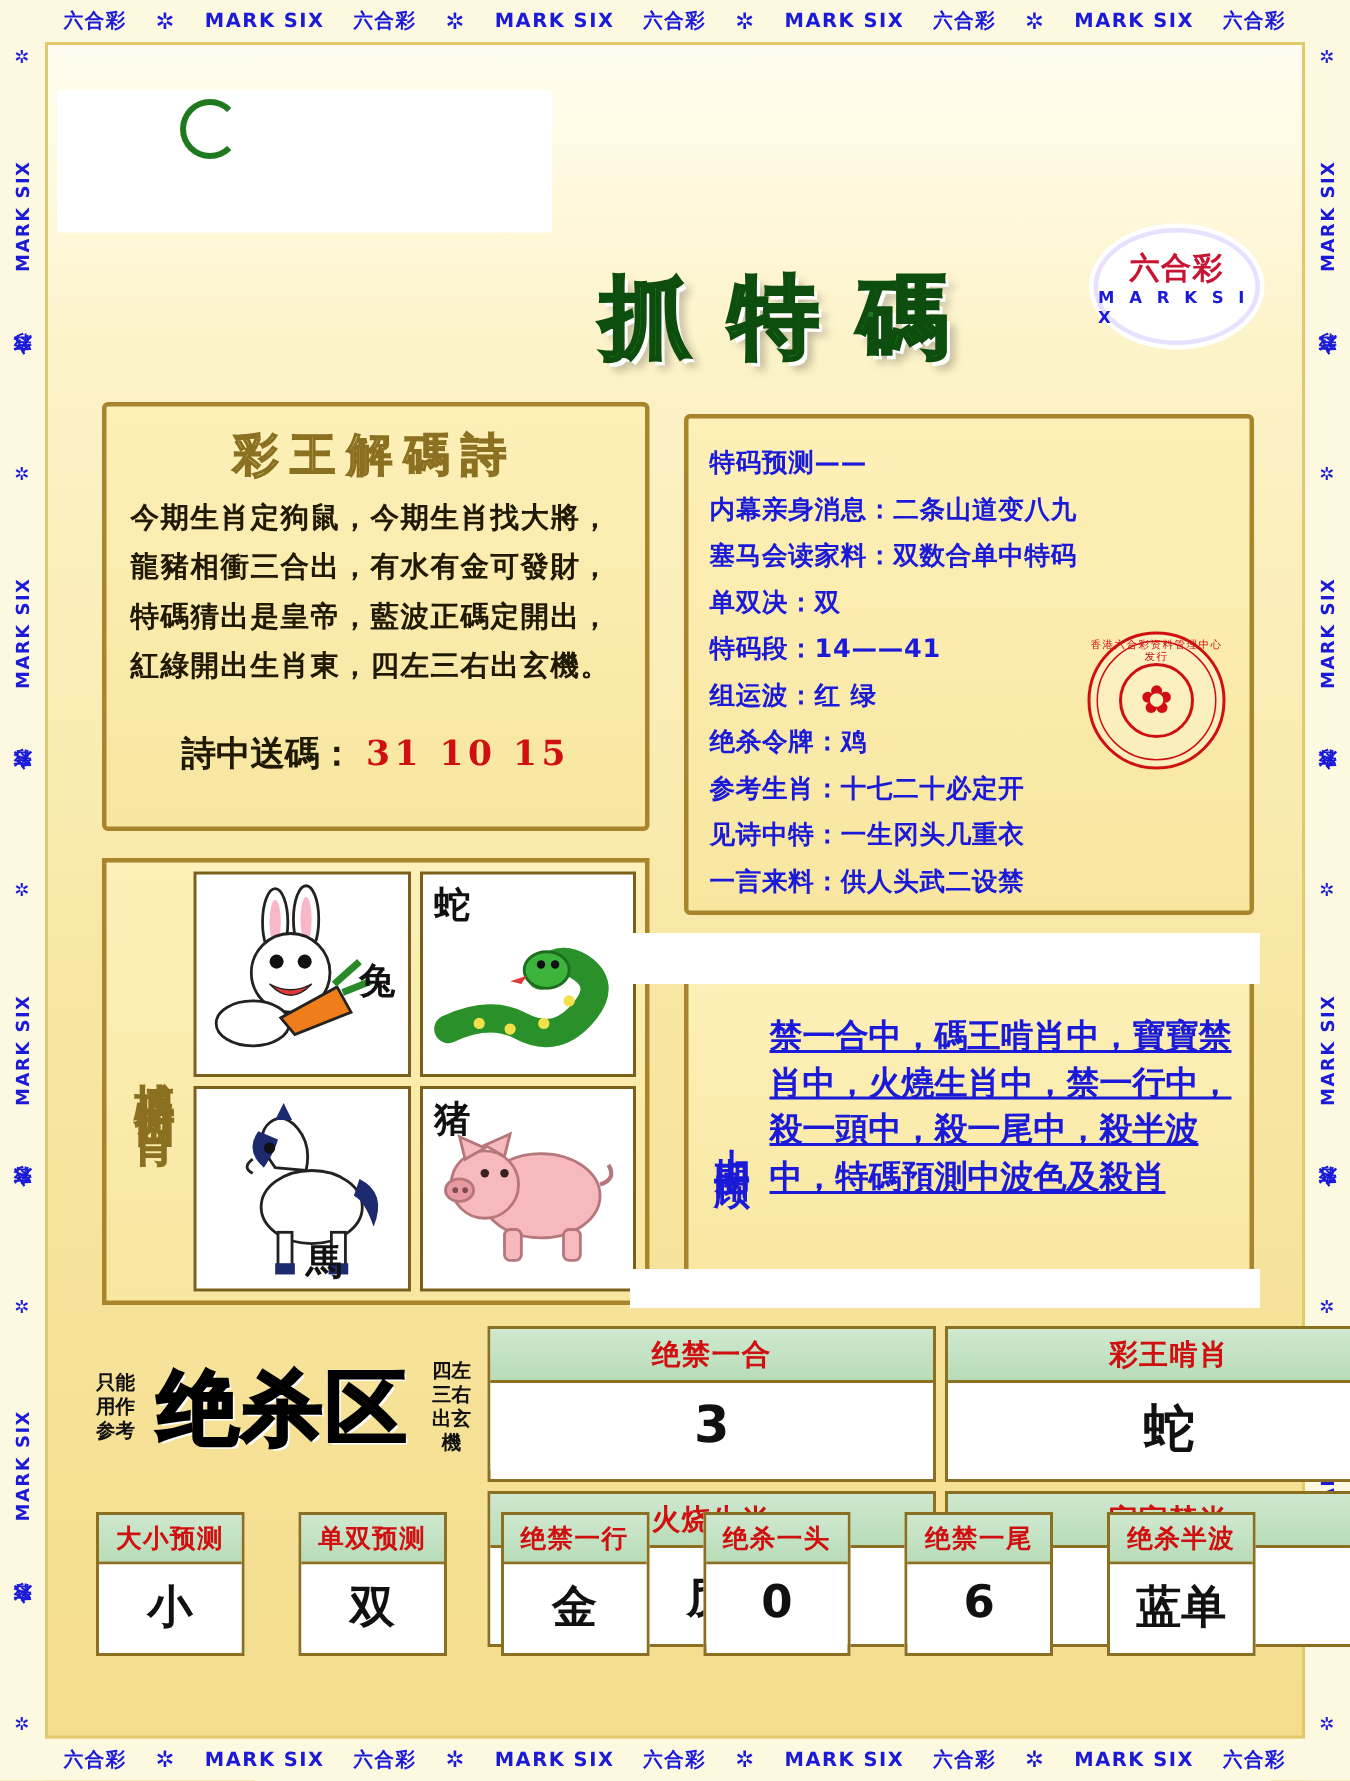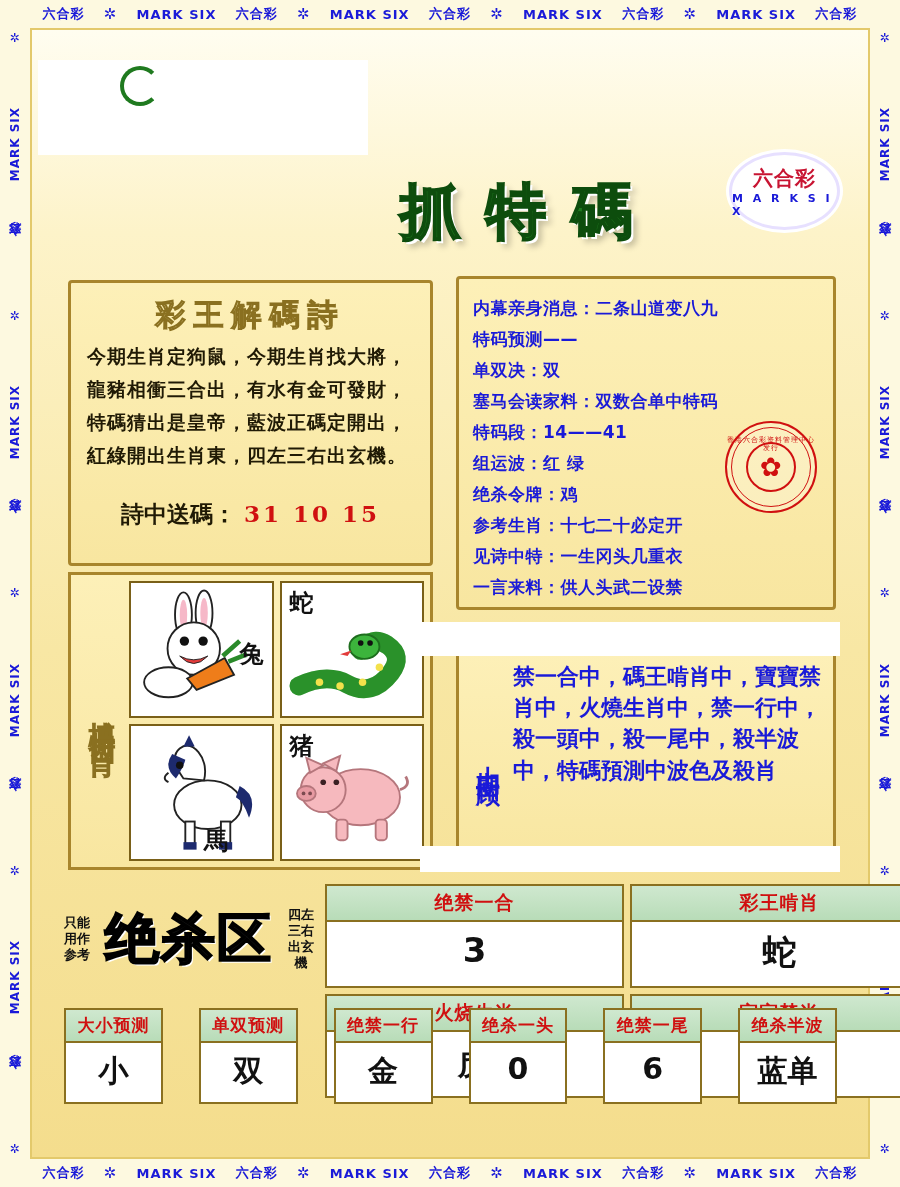--- a/index.html
+++ b/index.html
@@ -72,21 +72,21 @@
     letter-spacing:26px;
     font-family:"DejaVu Sans",sans-serif;
   }
   .green-swirl{
     position:absolute;left:120px;top:66px;width:32px;height:32px;
     border:4px solid #1f7a1f;border-radius:50%;
     border-right-color:transparent;
   }
   
   .poem-box{
-    position:absolute;left:68px;top:280px;width:365px;height:286px;
+    position:absolute;left:68px;top:268px;width:365px;height:286px;
     border:3px solid #a8852c;border-radius:4px;
     background:linear-gradient(180deg,#fdf0b8,#f8e6a0);
     box-sizing:border-box;padding:8px 10px;
   }
   .poem-title{
     font-size:30px;color:#fdf0b8;
     -webkit-text-stroke:1px #8a7020;
     letter-spacing:8px;text-align:center;font-weight:bold;
     margin:4px 0 8px 0;
   }
@@ -118,21 +118,21 @@
     background:rgba(255,255,255,.25);
   }
   .hk-seal .bauhinia{
     position:absolute;width:46px;height:46px;border-radius:50%;
     border:2px solid #d01010;
     display:flex;align-items:center;justify-content:center;font-size:26px;color:#d01010;
   }
   .hk-seal .ring{
     position:absolute;top:4px;left:4px;right:4px;bottom:4px;border:1px solid #d01010;border-radius:50%;
   }
-  .hk-seal .txt{position:absolute;top:14px;width:100%;font-size:7px;letter-spacing:1px;}
+  .hk-seal .txt{position:absolute;top:4px;width:100%;font-size:7px;letter-spacing:1px;}
   
   .zodiac-box{
     position:absolute;left:68px;top:572px;width:365px;height:298px;
     border:3px solid #a8852c;background:linear-gradient(180deg,#fdf0b8,#f8e6a0);
     box-sizing:border-box;padding:6px;
     display:flex;
   }
   .z-side{
     width:52px;display:flex;align-items:center;justify-content:center;
   }
@@ -155,21 +155,21 @@
     position:absolute;left:456px;top:648px;width:380px;height:220px;
     border:3px solid #a8852c;background:linear-gradient(180deg,#fdf0b8,#f8e6a0);
     box-sizing:border-box;display:flex;padding:6px;
   }
   .rv-side{width:46px;display:flex;align-items:center;justify-content:center;}
   .rv-side .vtxt{
     writing-mode:vertical-rl;font-size:24px;font-weight:bold;color:#1a1ad8;letter-spacing:6px;
   }
   .rv-text{
     flex:1;font-size:22px;font-weight:bold;color:#1a1ad8;line-height:1.42;
-    padding:4px 2px;letter-spacing:0px;
+    padding:19px 2px;letter-spacing:0px;text-decoration:underline;
   }
   .white-strip{position:absolute;background:#fff;}
   
   .kill-zone{
     position:absolute;left:64px;top:884px;width:250px;height:110px;
     display:flex;align-items:center;
   }
   .kz-small{
     width:26px;font-size:13px;font-weight:bold;color:#111;line-height:1.25;text-align:center;
   }
@@ -293,24 +293,24 @@
     <div class="poem-line">今期生肖定狗鼠，今期生肖找大將，</div>
     <div class="poem-line">龍豬相衝三合出，有水有金可發財，</div>
     <div class="poem-line">特碼猜出是皇帝，藍波正碼定開出，</div>
     <div class="poem-line">紅綠開出生肖東，四左三右出玄機。</div>
     <div class="poem-nums">
       <span>詩中送碼：</span><span class="n">31  10  15</span>
     </div>
   </div>
 
   <div class="forecast-box">
+    <div class="fc-line">特码预测——</div>
     <div class="fc-line">内幕亲身消息：二条山道变八九</div>
-    <div class="fc-line">特码预测——</div>
+    <div class="fc-line">塞马会读家料：双数合单中特码</div>
     <div class="fc-line">单双决：双</div>
-    <div class="fc-line">塞马会读家料：双数合单中特码</div>
     <div class="fc-line">特码段：14——41</div>
     <div class="fc-line">组运波：红 绿</div>
     <div class="fc-line">绝杀令牌：鸡</div>
     <div class="fc-line">参考生肖：十七二十必定开</div>
     <div class="fc-line">见诗中特：一生冈头几重衣</div>
     <div class="fc-line">一言来料：供人头武二设禁</div>
 
     <div class="hk-seal">
       <div class="ring"></div>
       <div class="txt">香港六合彩资料管理中心发行</div>

